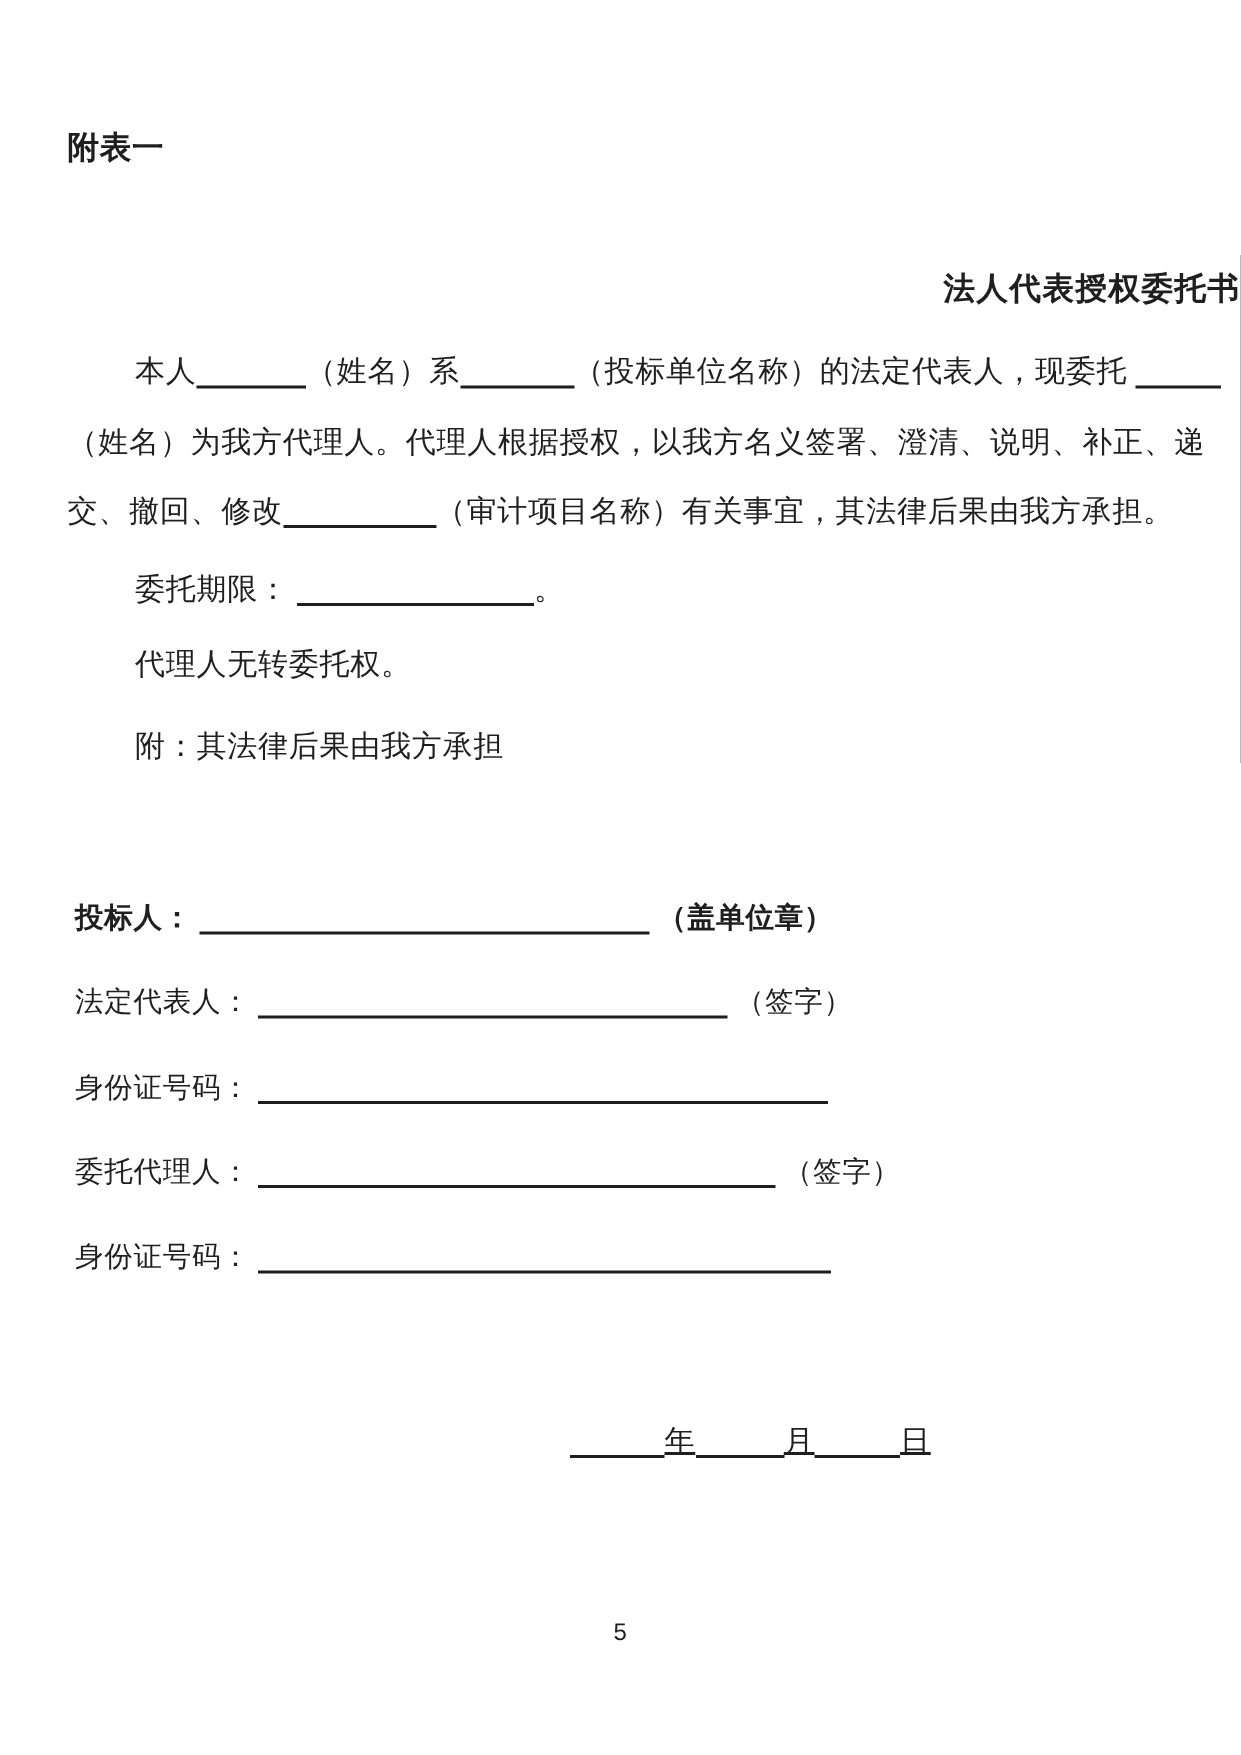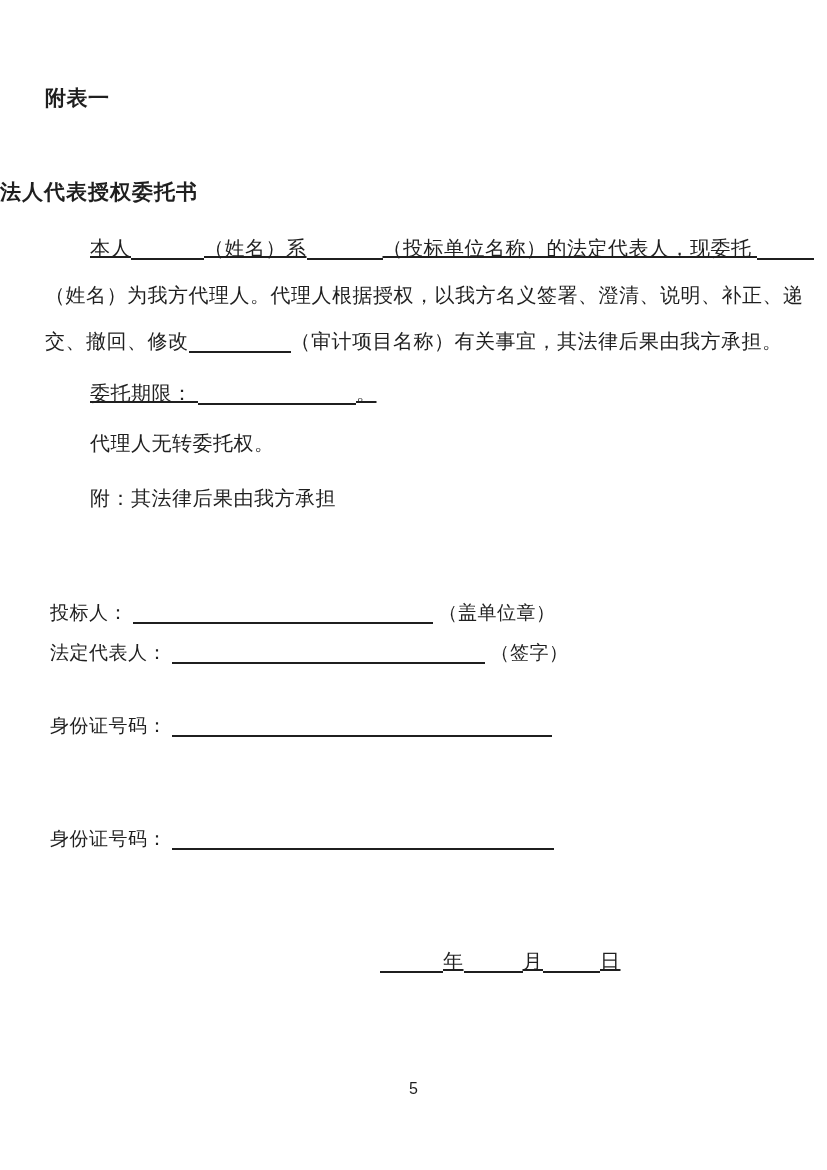--- a/index.html
+++ b/index.html
@@ -16,30 +16,30 @@
     position:absolute;
     left:45px;
     font-size:20px;
     line-height:26px;
     white-space:nowrap;
     letter-spacing:0.5px;
   }
   .indent { padding-left:45px; }
   .bold { font-weight:bold; }
   .appendix { top:85px; font-size:21px; }
-  .title { top:179px; left:0; width:827px; text-align:left; font-size:21px; letter-spacing:1px; }
-  .p1 { top:235px;text-decoration:underline; }
+  .title { top:179px; left:0; width:827px; text-align:right; font-size:21px; letter-spacing:1px; }
+  .p1 { top:235px; }
   .p2 { top:282px; }
   .p3 { top:328px; }
-  .term { top:380px;text-decoration:underline; }
+  .term { top:380px; }
   .nodeleg { top:432px;font-family:Liberation Mono, monospace; }
   .attach { top:485px; }
   .sig { left:50px; font-size:19px; }
-  .sig-bidder { top:600px; }
-  .sig-rep { top:640px; }
+  .sig-bidder { top:600px;font-weight:bold; }
+  .sig-rep { top:656px; }
   .sig-rep-id { top:713px; }
   .sig-agent { top:769px; }
   .sig-agent-id { top:826px; }
   .dateline { top:948px; left:380px;text-decoration:underline; }
   .pagenum {
     top:1076px; left:0; width:827px; text-align:center;
     font-size:16px; font-family:"Liberation Sans","DejaVu Sans",sans-serif;
     letter-spacing:0;
   }
   .blank {
@@ -69,20 +69,21 @@
   <div class="line nodeleg indent">代理人无转委托权。</div>
 
   <div class="line attach indent">附：其法律后果由我方承担</div>
 
   <div class="line sig sig-bidder"><span>投标人： </span><span class="blank" style="width: 300px;"></span><span> （盖单位章）</span></div>
 
   <div class="line sig sig-rep"><span>法定代表人： </span><span class="blank" style="width: 313px;"></span><span> （签字）</span></div>
 
   <div class="line sig sig-rep-id"><span>身份证号码： </span><span class="blank" style="width: 380px;"></span></div>
 
+  <div class="line sig sig-agent"><span>委托代理人： </span><span class="blank" style="width: 345px;"></span><span> （签字）</span></div>
 
   <div class="line sig sig-agent-id"><span>身份证号码： </span><span class="blank" style="width: 382px;"></span></div>
 
   <div class="line dateline"><span class="blank" style="width: 63px;"></span><span>年</span><span class="blank" style="width: 59px;"></span><span>月</span><span class="blank" style="width: 57px;"></span><span>日</span></div>
 
   <div class="line pagenum">5</div>
 
 </div>
 
 </body></html>

